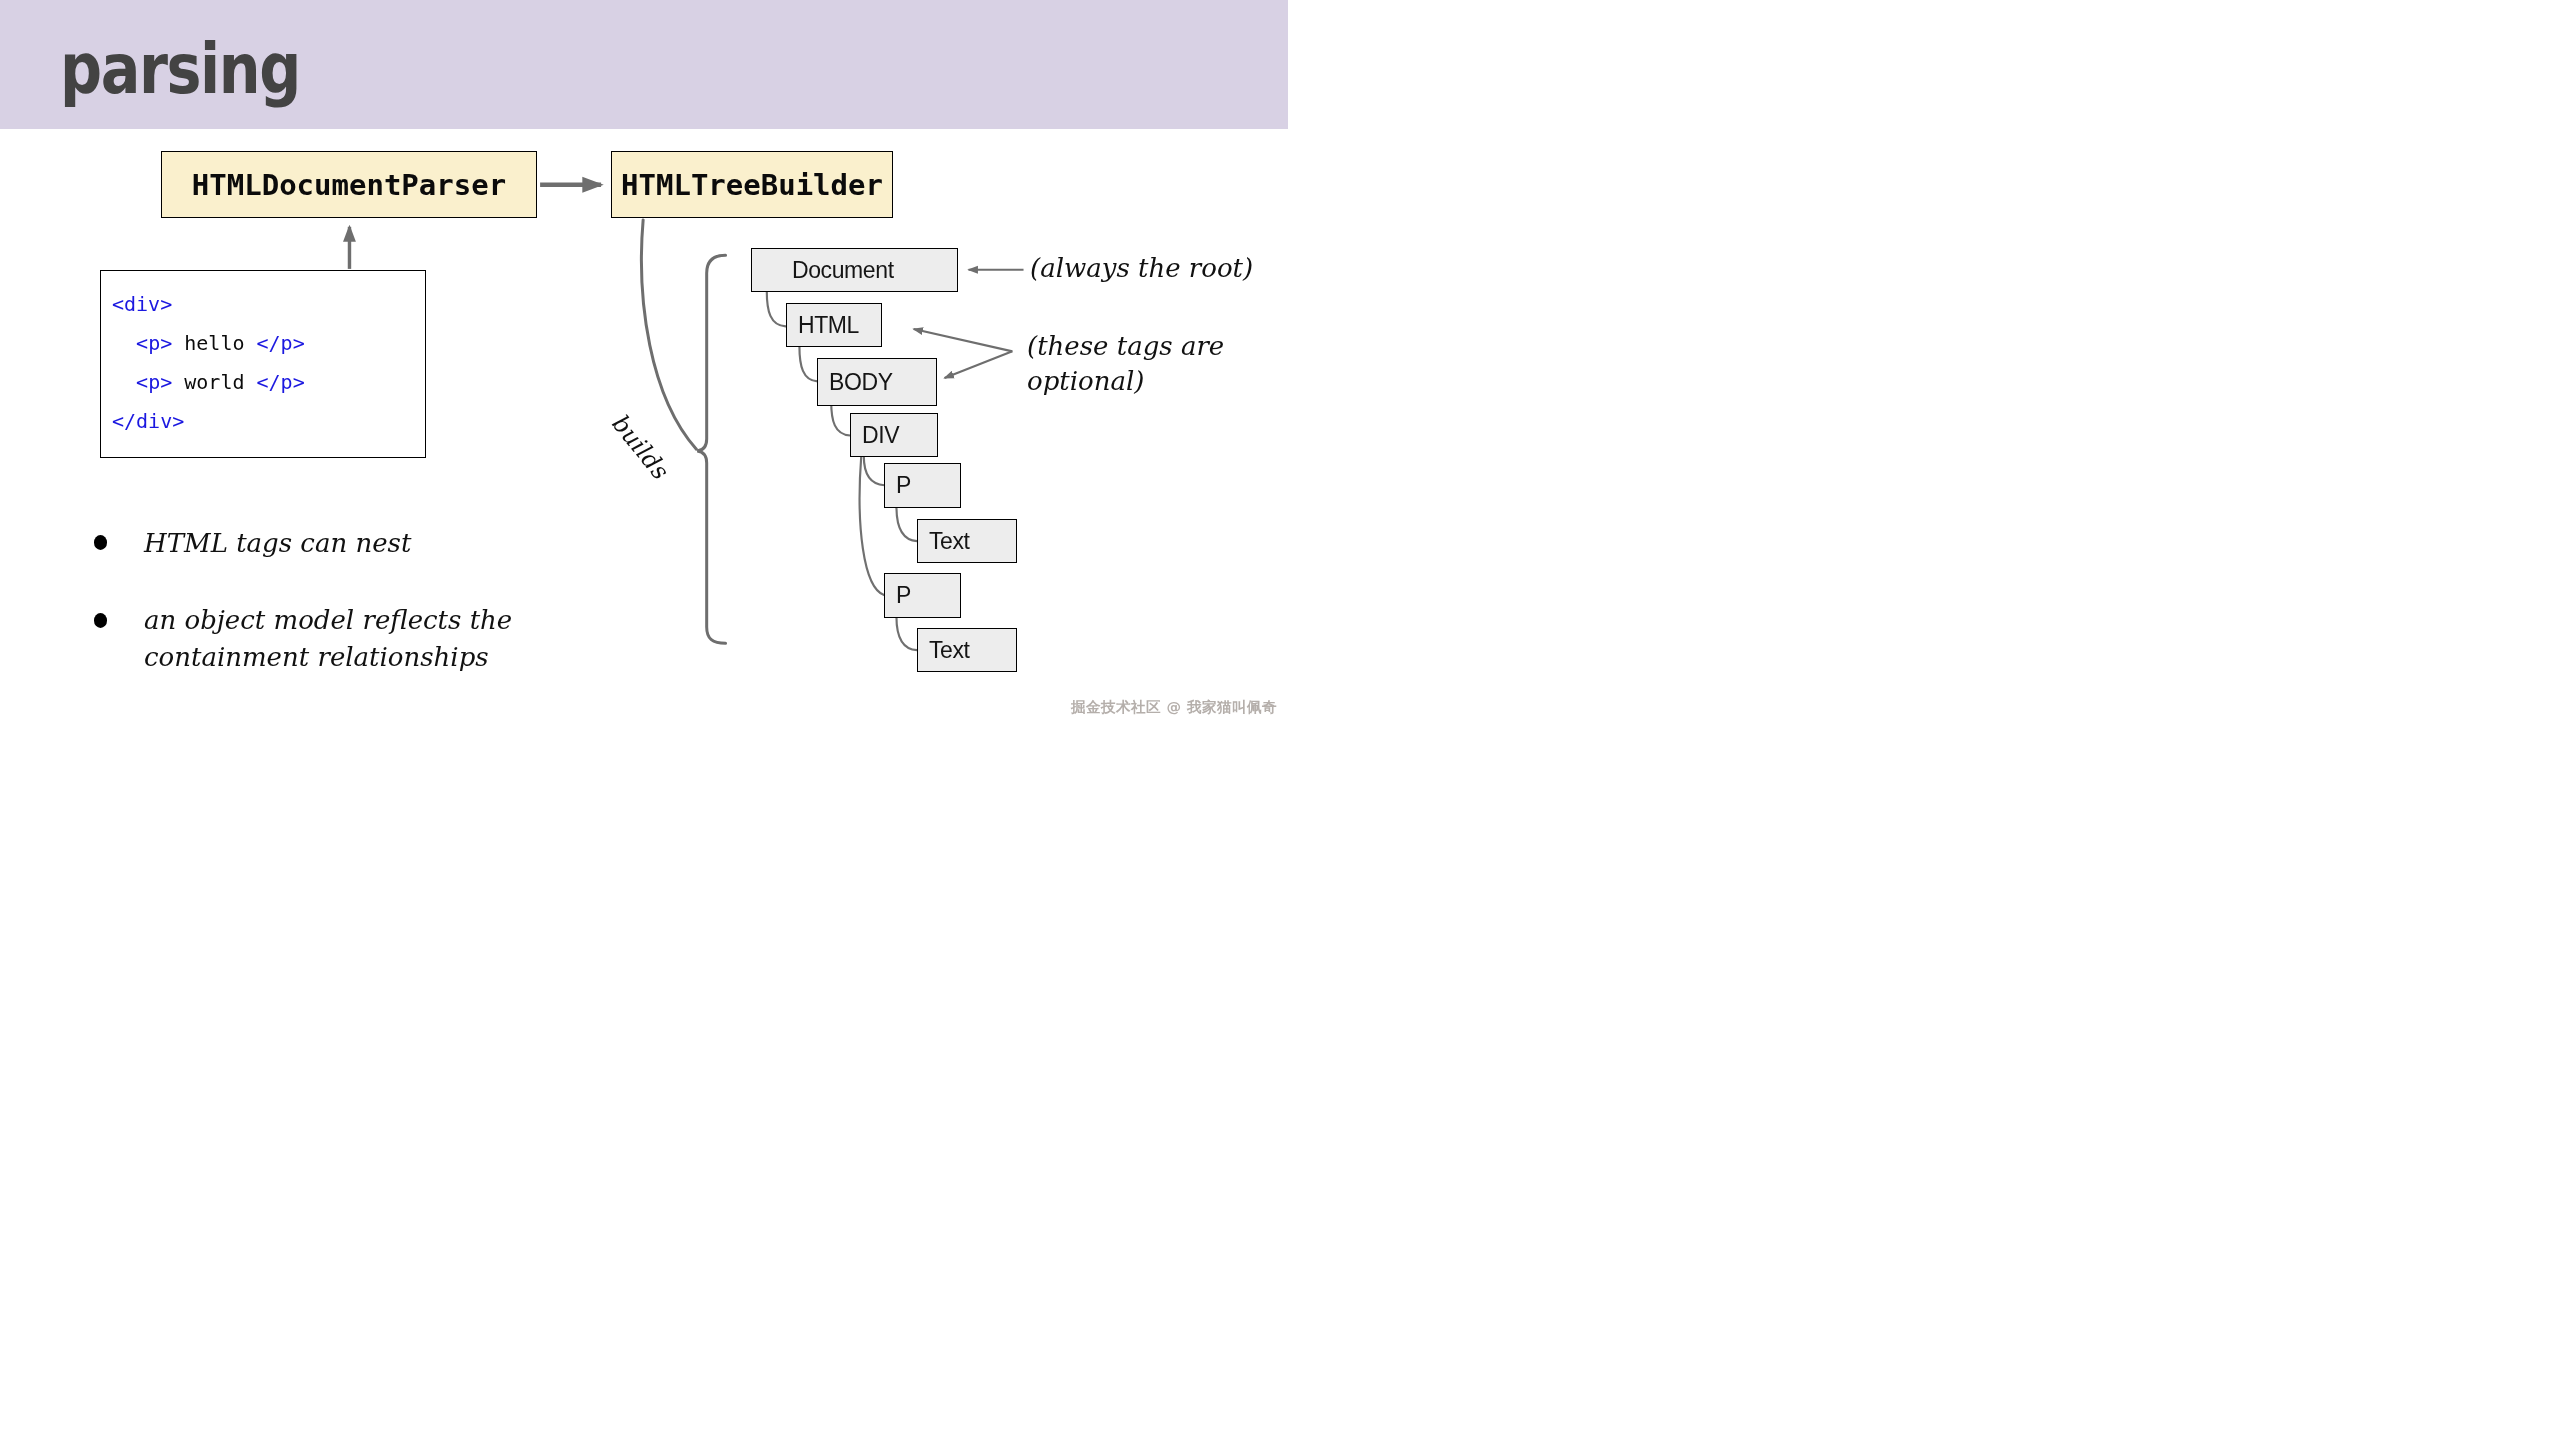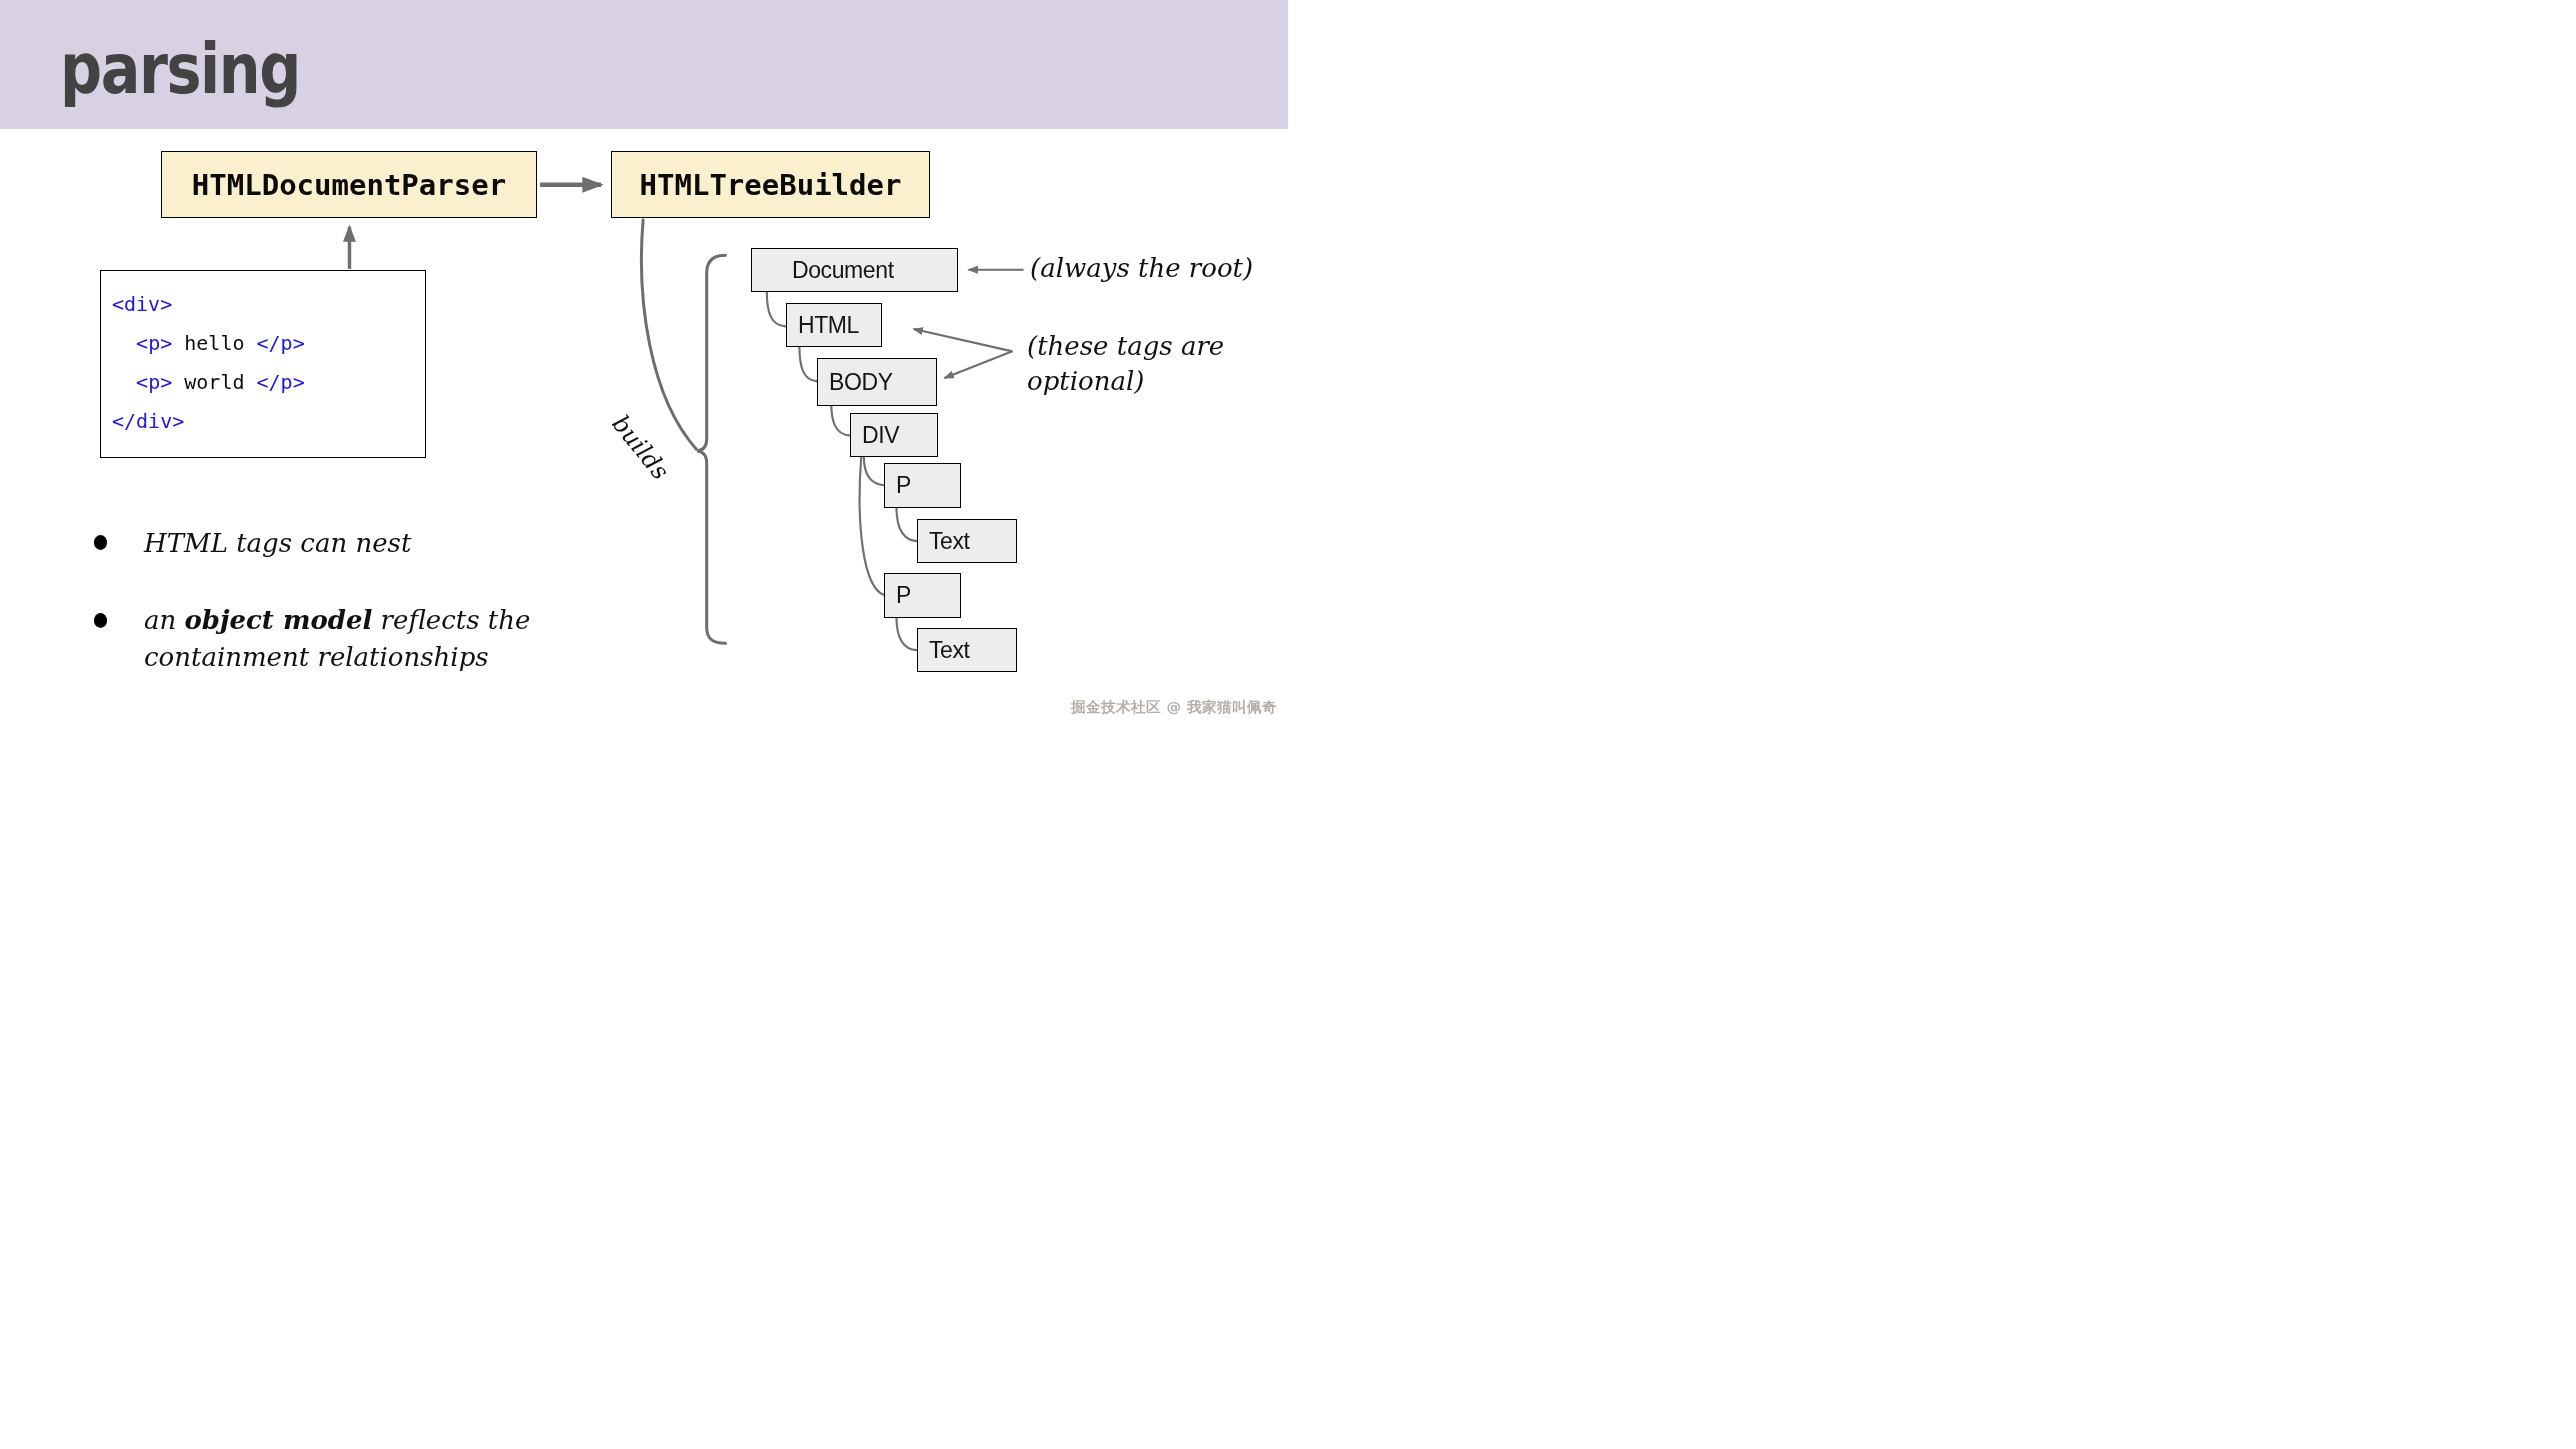--- a/index.html
+++ b/index.html
@@ -18,21 +18,21 @@
     position:absolute;left:60px;top:34px;font-size:70px;font-weight:bold;
     color:var(--title);letter-spacing:-1.7px;transform:scaleX(0.84);
     transform-origin:left top;line-height:1;font-family:"DejaVu Sans",sans-serif;
   }
   .pipe-box{
     position:absolute;background:var(--cream);border:1.7px solid #000;
     display:flex;align-items:center;justify-content:center;
     font-family:"DejaVu Sans Mono",monospace;font-weight:bold;font-size:29px;color:#0b0b0b;
   }
   .parser-box{left:161px;top:151px;width:376px;height:67px;}
-  .builder-box{left:611px;top:151px;width:319px;height:67px;}
+  .builder-box{left:611px;top:151px;width:282px;height:67px;}
   .code-box{
     position:absolute;left:100px;top:270px;width:326px;height:188px;
     background:#fff;border:1.7px solid #000;
   }
   .code{
     position:absolute;left:112px;top:285px;
     font-family:"DejaVu Sans Mono",monospace;font-size:20px;line-height:39px;color:#0b0b0b;
   }
   .code .cl{white-space:pre;}
   .code .blue{color:var(--code-blue);}
@@ -65,21 +65,21 @@
     position:absolute;width:13px;height:14.6px;border-radius:50%;background:#000;
   }
   .dot1{left:94px;top:535px;}
   .dot2{left:94px;top:613px;}
   .bullet-text{
     position:absolute;font-family:"DejaVu Serif",serif;font-style:italic;
     font-size:26px;color:var(--ink);line-height:37px;
   }
   .b1{left:144px;top:525px;}
   .b2{left:144px;top:602px;}
-  .bullet-text b{font-weight:bold;margin-top:44px;}
+  .bullet-text b{font-weight:normal;margin-top:44px;}
   .watermark{
     position:absolute;right:11px;top:698px;font-size:14.6px;font-weight:bold;
     color:var(--watermark);text-shadow:0.9px 0.9px 0 #ffffff;letter-spacing:0.4px;
     font-family:"DejaVu Sans",sans-serif;
   }
 </style>
 </head>
 <body>
 
 <div class="slide">

